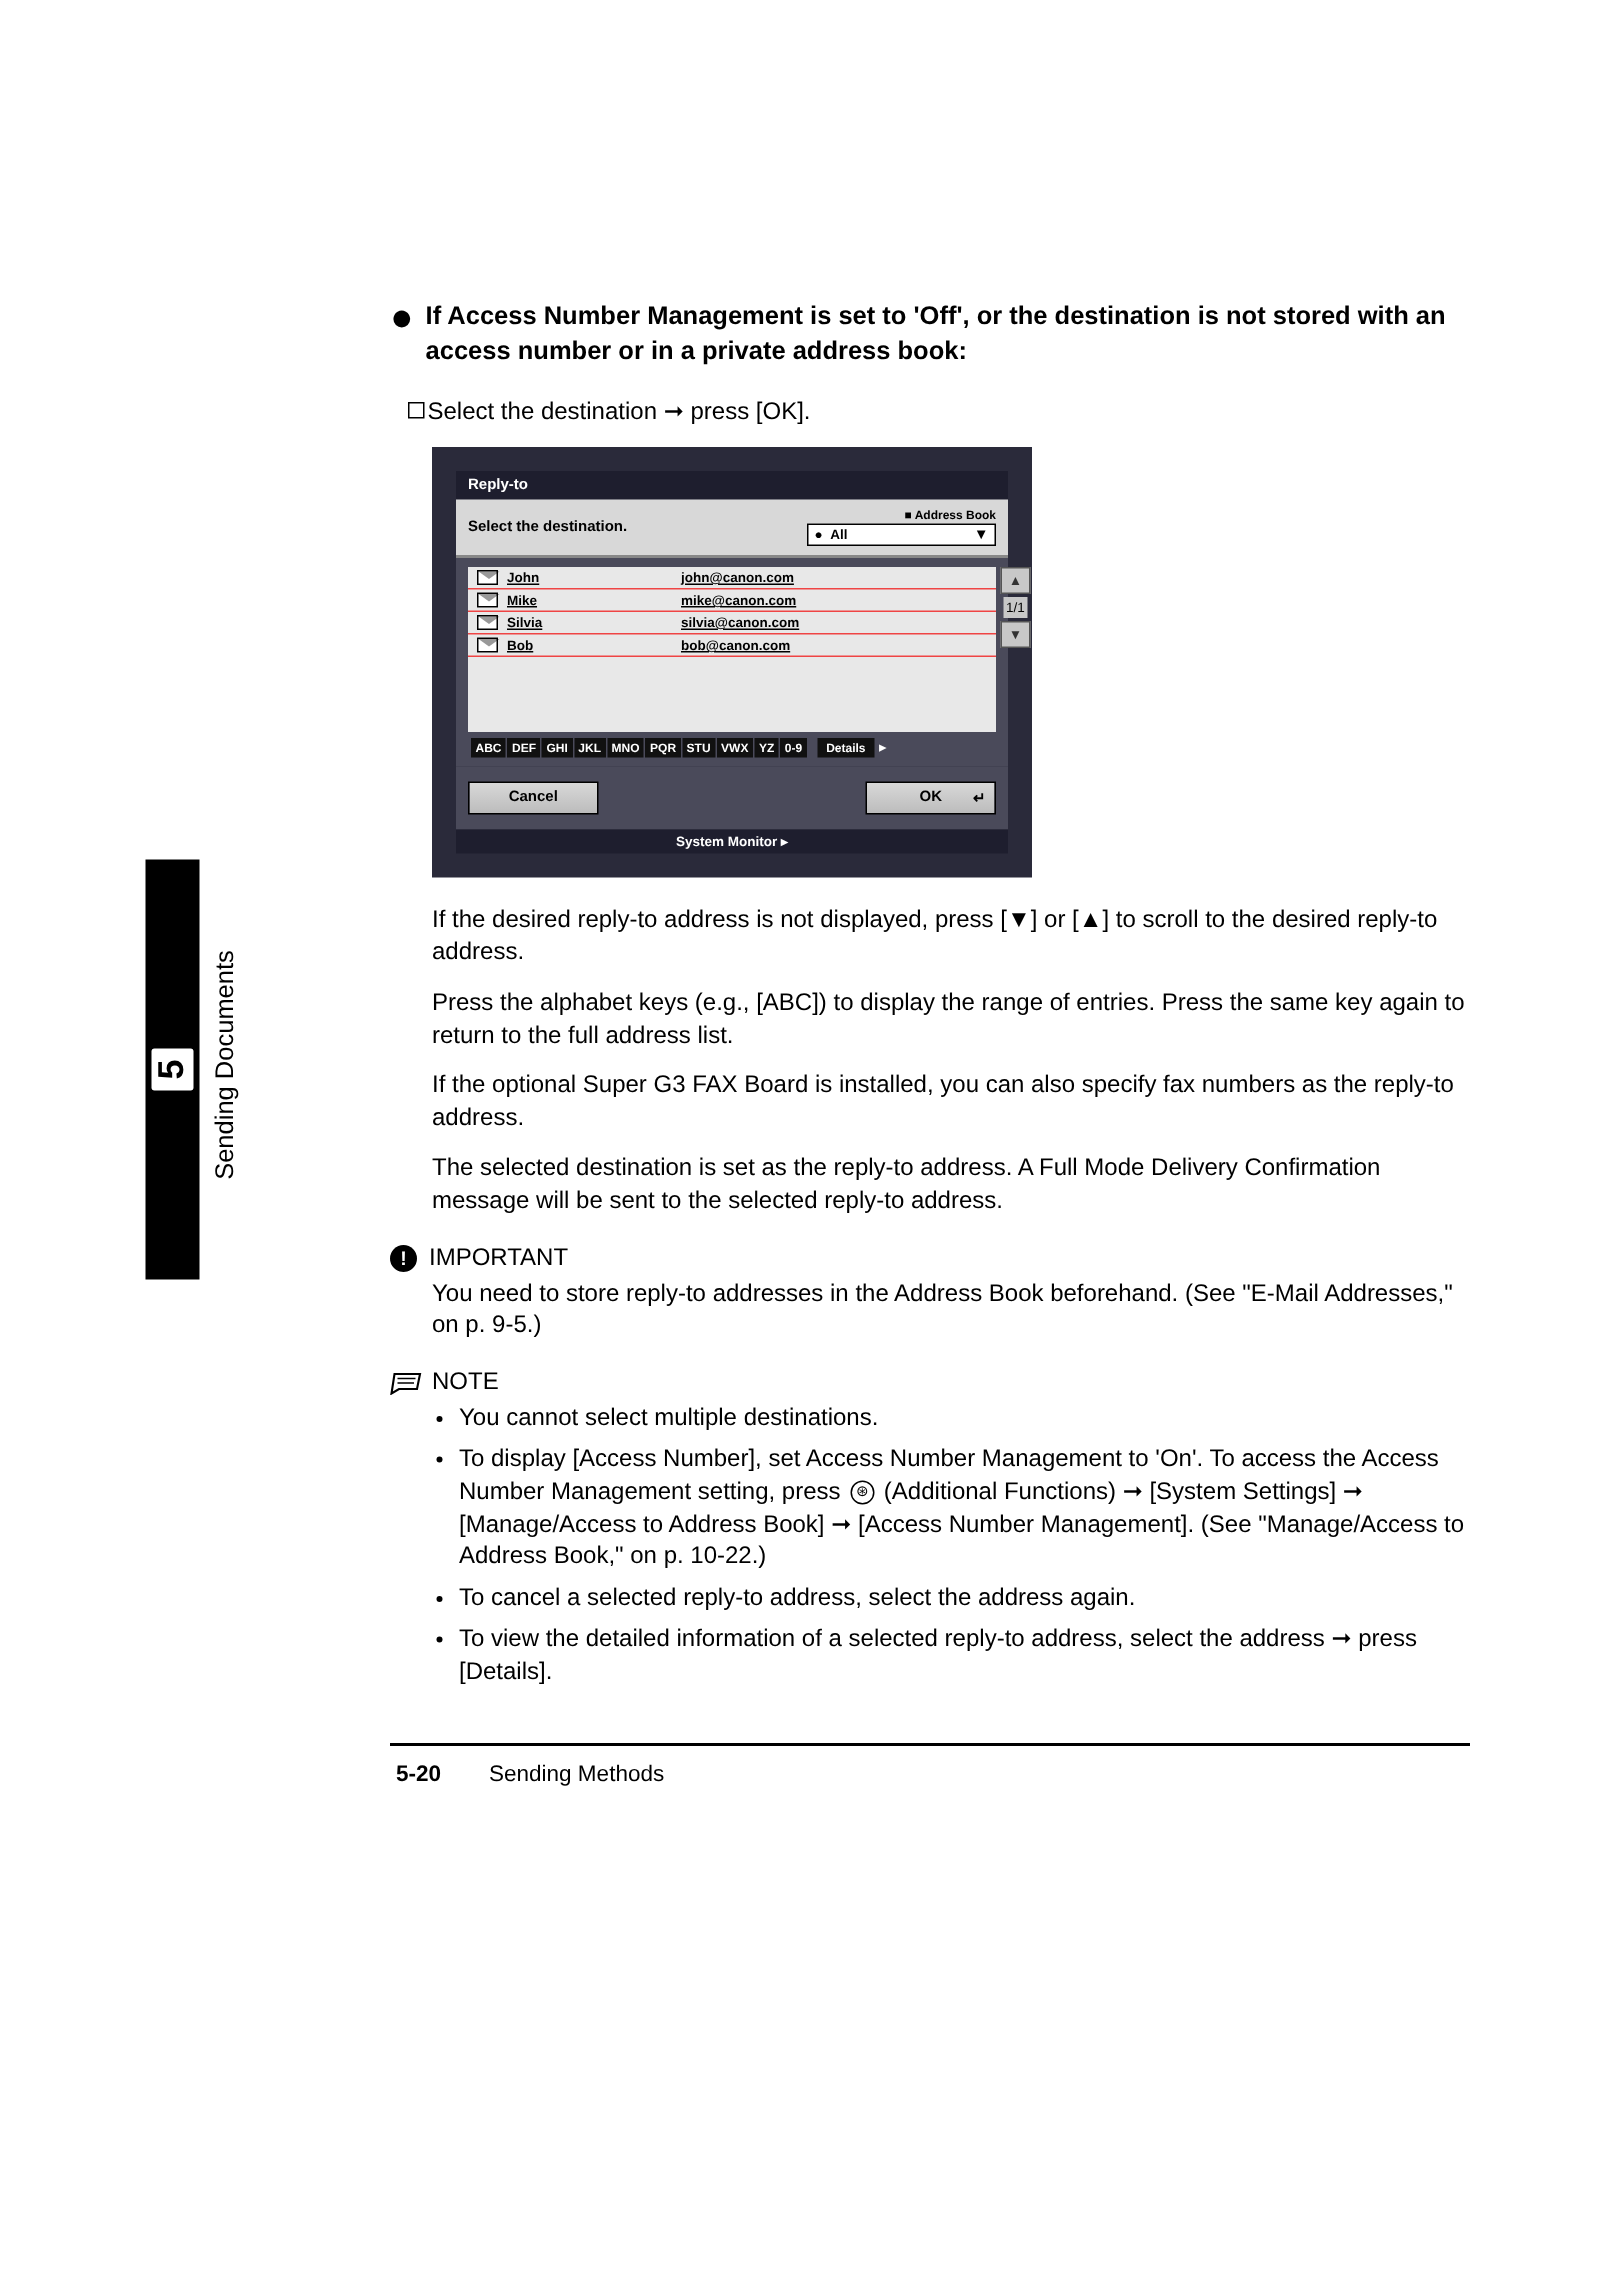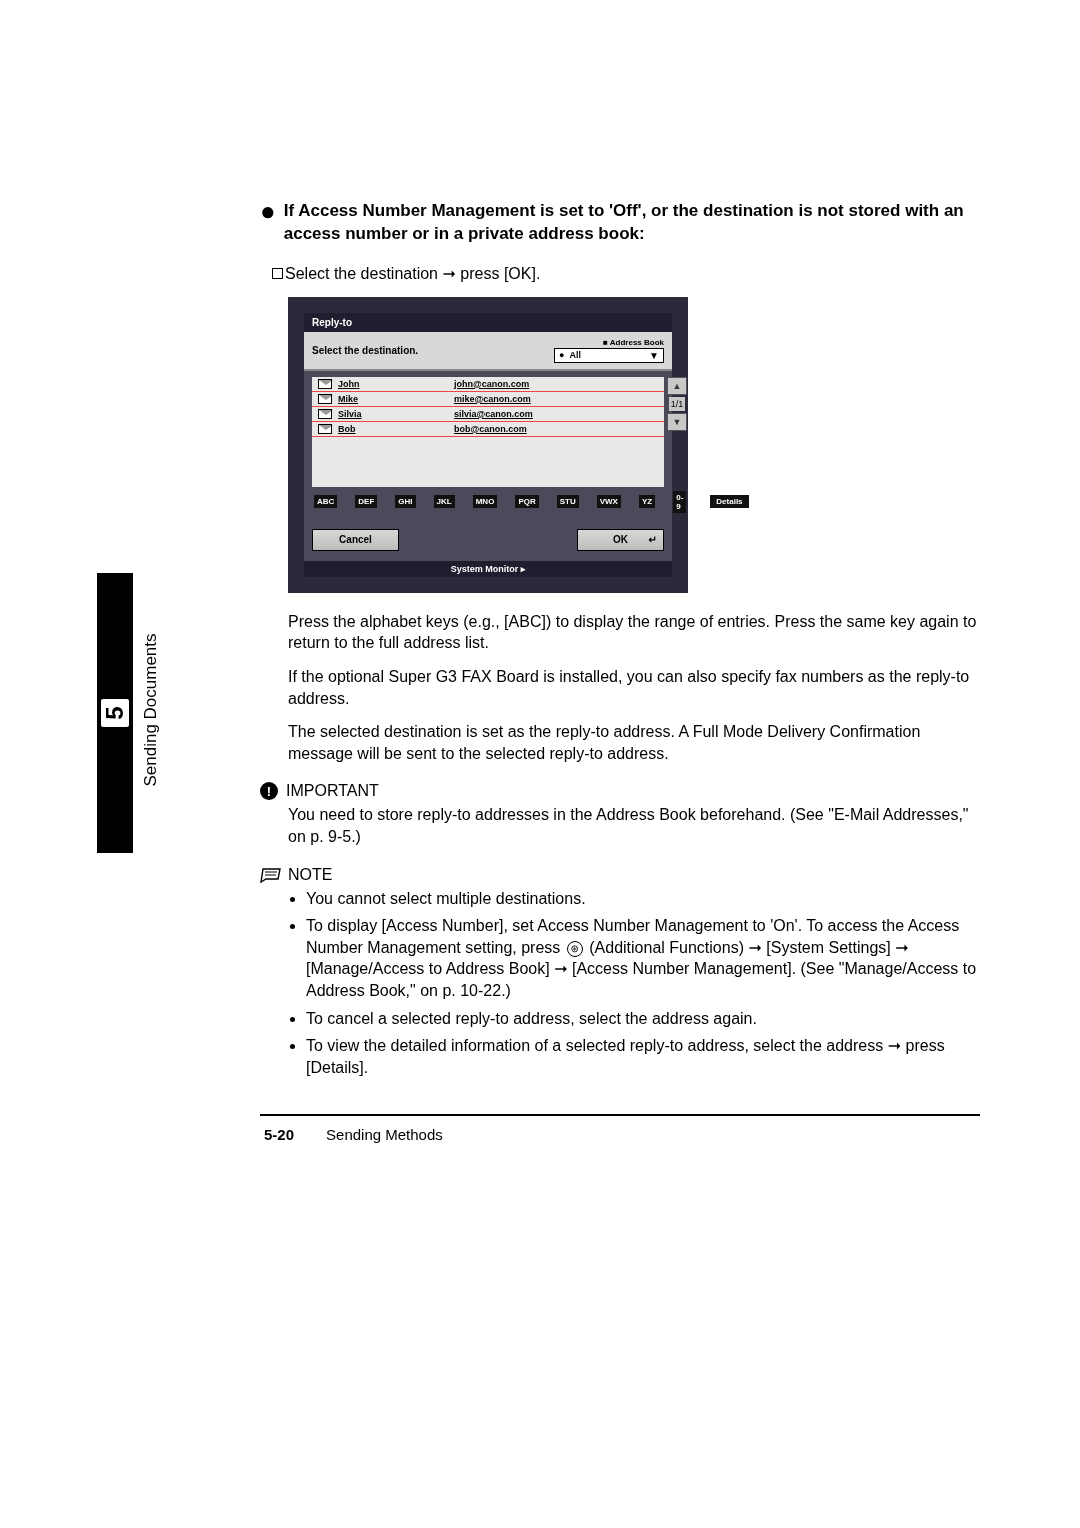--- a/index.html
+++ b/index.html
@@ -114,21 +114,21 @@
     padding: 6px 8px;
     display: flex;
     justify-content: space-between;
     align-items: center;
     font-size: 10px;
     font-weight: bold;
   }
   .ss-dropdown {
     background: #fff;
     border: 1px solid #000;
-    width: 110px;
+    width: 126px;
     padding: 1px 4px;
     display: flex;
     justify-content: space-between;
     align-items: center;
     font-size: 9px;
   }
   .ss-dropdown-caret { font-size: 10px; }
   .ss-dd-top { font-size: 8px; margin-bottom: 1px; display:block;}
   .ss-dd-wrap { text-align: right; }
   .ss-list-area {
@@ -165,21 +165,21 @@
   .ss-scroll {
     position: absolute; right: -24px; top: 0; width: 22px;
     display: flex; flex-direction: column; align-items: center;
   }
   .ss-scrollbtn {
     width: 20px; height: 18px; background: #c8c8c8; border:1px solid #555;
     display:flex;align-items:center;justify-content:center;font-size:9px;color:#333;
   }
   .ss-pager { font-size: 9px; color:#000; background:#c8c8c8; padding:2px 2px; margin:2px 0;}
   .ss-alpha-row {
-    display:flex; gap:18px; padding: 4px 2px 2px 2px;
+    display:flex; gap:1px; padding: 4px 2px 2px 2px;
     align-items: center;
   }
   .ss-alpha {
     background:#111; color:#fff; font-size:8px; font-weight:bold;
     padding:2px 3px;
   }
   .ss-details {
     background:#111; color:#fff; font-size:8px; font-weight:bold;
     padding:2px 6px; margin-left:6px;
   }
@@ -328,20 +328,21 @@
             <span>Cancel</span>
           </div>
         <div class="ss-btn">
             <span>OK</span>
             <span class="ss-ok-icon">↵</span>
           </div>
       </div>
       <div class="ss-sysmon"><span>System Monitor</span> ▸</div>
     </div>
 
+    <p class="para">If the desired reply-to address is not displayed, press [▼] or [▲] to scroll to the desired reply-to address.</p>
     <p class="para">Press the alphabet keys (e.g., [ABC]) to display the range of entries. Press the same key again to return to the full address list.</p>
     <p class="para">If the optional Super G3 FAX Board is installed, you can also specify fax numbers as the reply-to address.</p>
     <p class="para">The selected destination is set as the reply-to address. A Full Mode Delivery Confirmation message will be sent to the selected reply-to address.</p>
 
     <div class="section-label">
       <span class="icon-important">!</span>
       <span>IMPORTANT</span>
     </div>
     <div class="important-body">You need to store reply-to addresses in the Address Book beforehand. (See "E-Mail Addresses," on p. 9-5.)</div>
 

